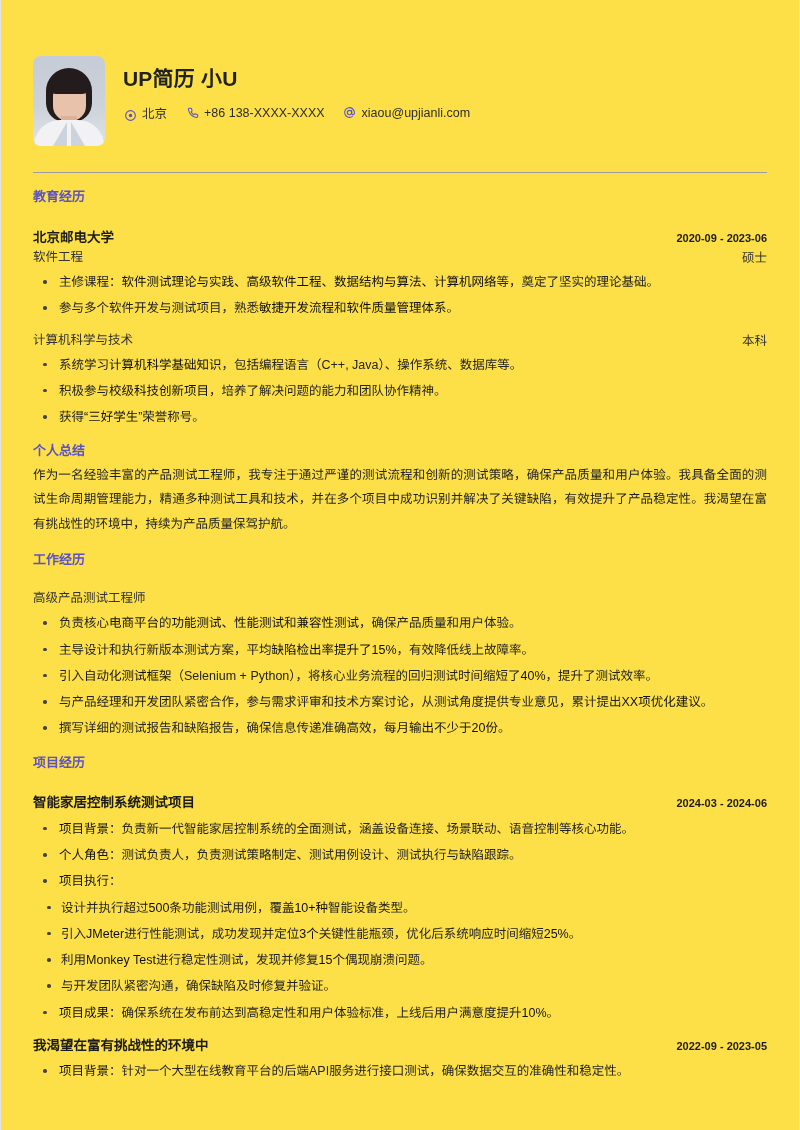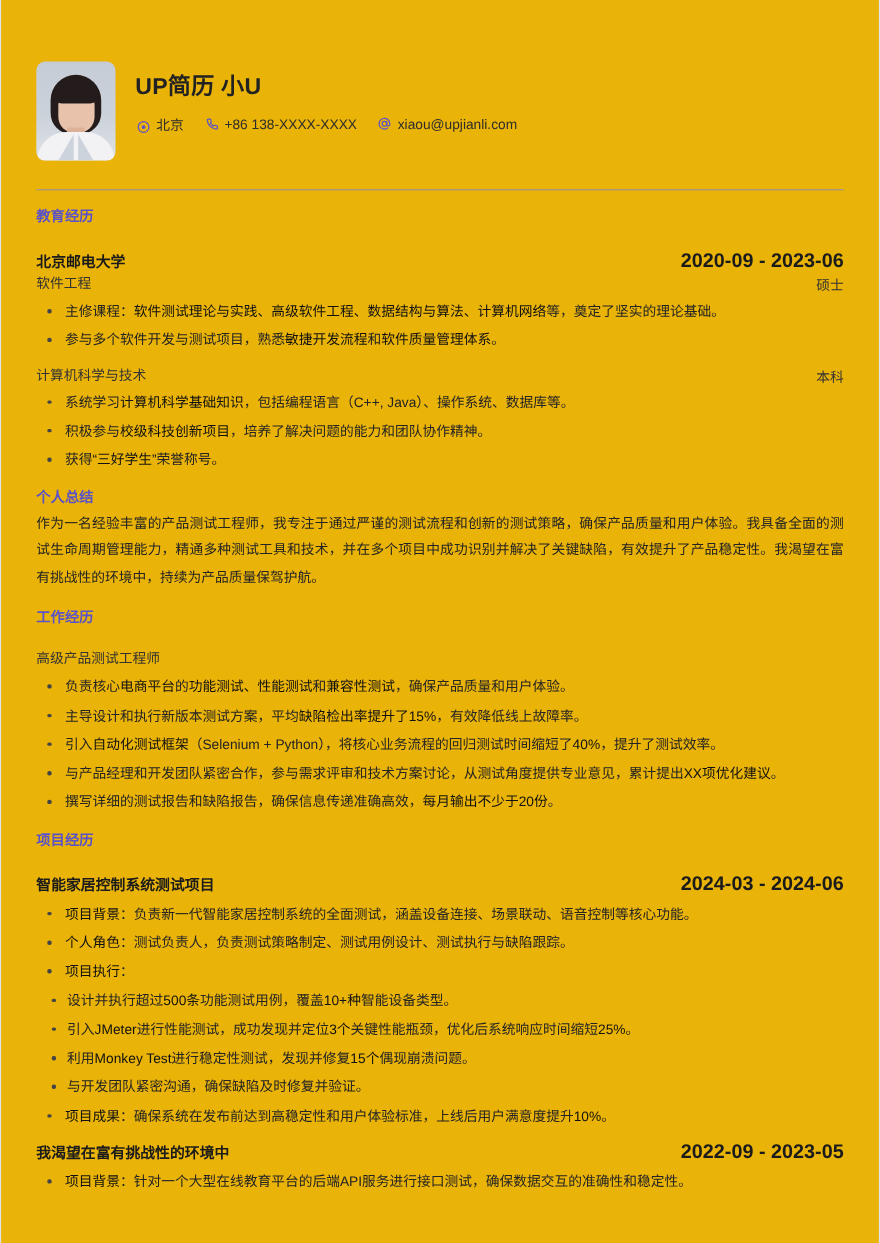--- a/index.html
+++ b/index.html
@@ -8,21 +8,21 @@
     background: #d8d8dc;
   }
   body {
     font-family: "Liberation Sans", "DejaVu Sans", sans-serif;
   }
   .page {
     position: relative;
     width: 800px;
     height: 1130px;
     margin: 0 auto;
-    background: #eab308;
+    background: #fde047;
     box-sizing: border-box;
     padding: 0 32px;
     overflow: hidden;
     border-left: 1px solid #e2e2e6;
     border-right: 1px solid #e2e2e6;
   }
 
   
   .header {
     display: flex;
@@ -170,29 +170,29 @@
     align-items: baseline;
     justify-content: space-between;
   }
   .org {
     font-size: 13.5px;
     font-weight: 700;
     color: #1b1b1b;
     line-height: 1.6;
   }
   .date {
-    font-size: 18px;
+    font-size: 11px;
     font-weight: 700;
     color: #1b1b1b;
     white-space: nowrap;
     margin-left: 12px;
   }
   .sub-row {
     display: flex;
-    align-items: flex-end;
+    align-items: flex-start;
     justify-content: space-between;
     margin-top: -1px;
   }
   .role {
     font-size: 12.5px;
     color: #333333;
     line-height: 1.6;
   }
   .degree {
     font-size: 12.5px;

